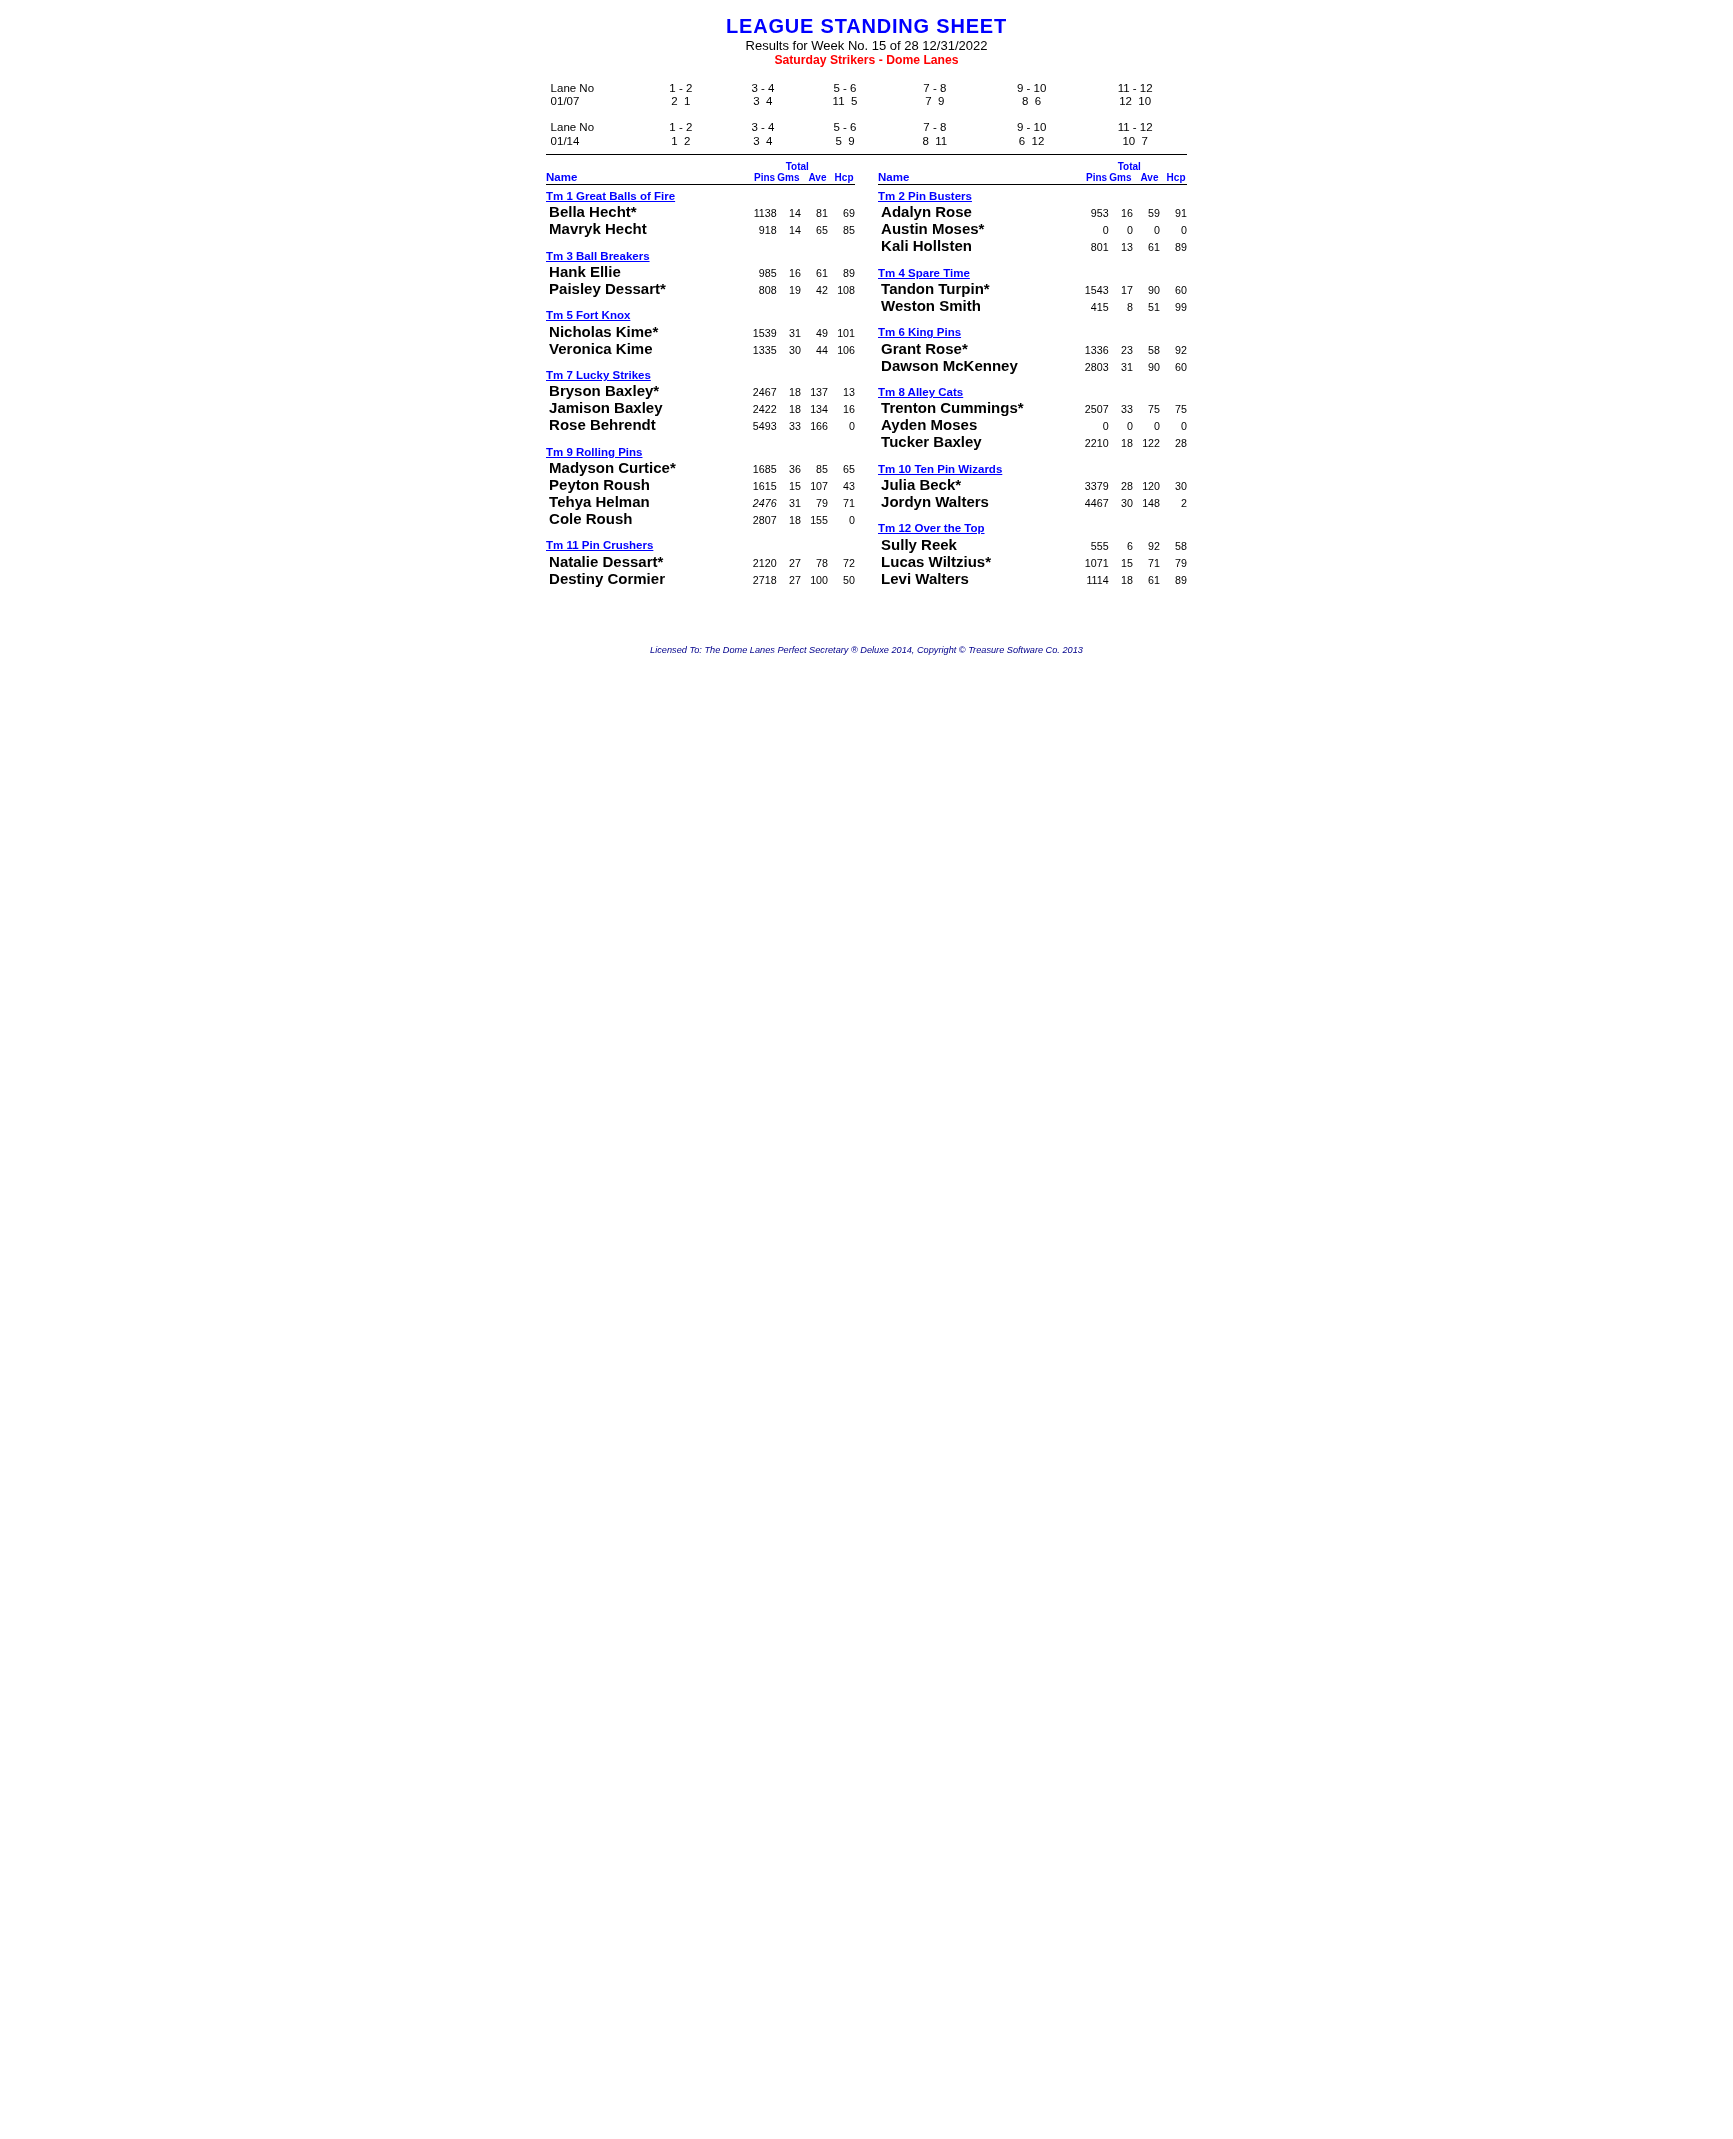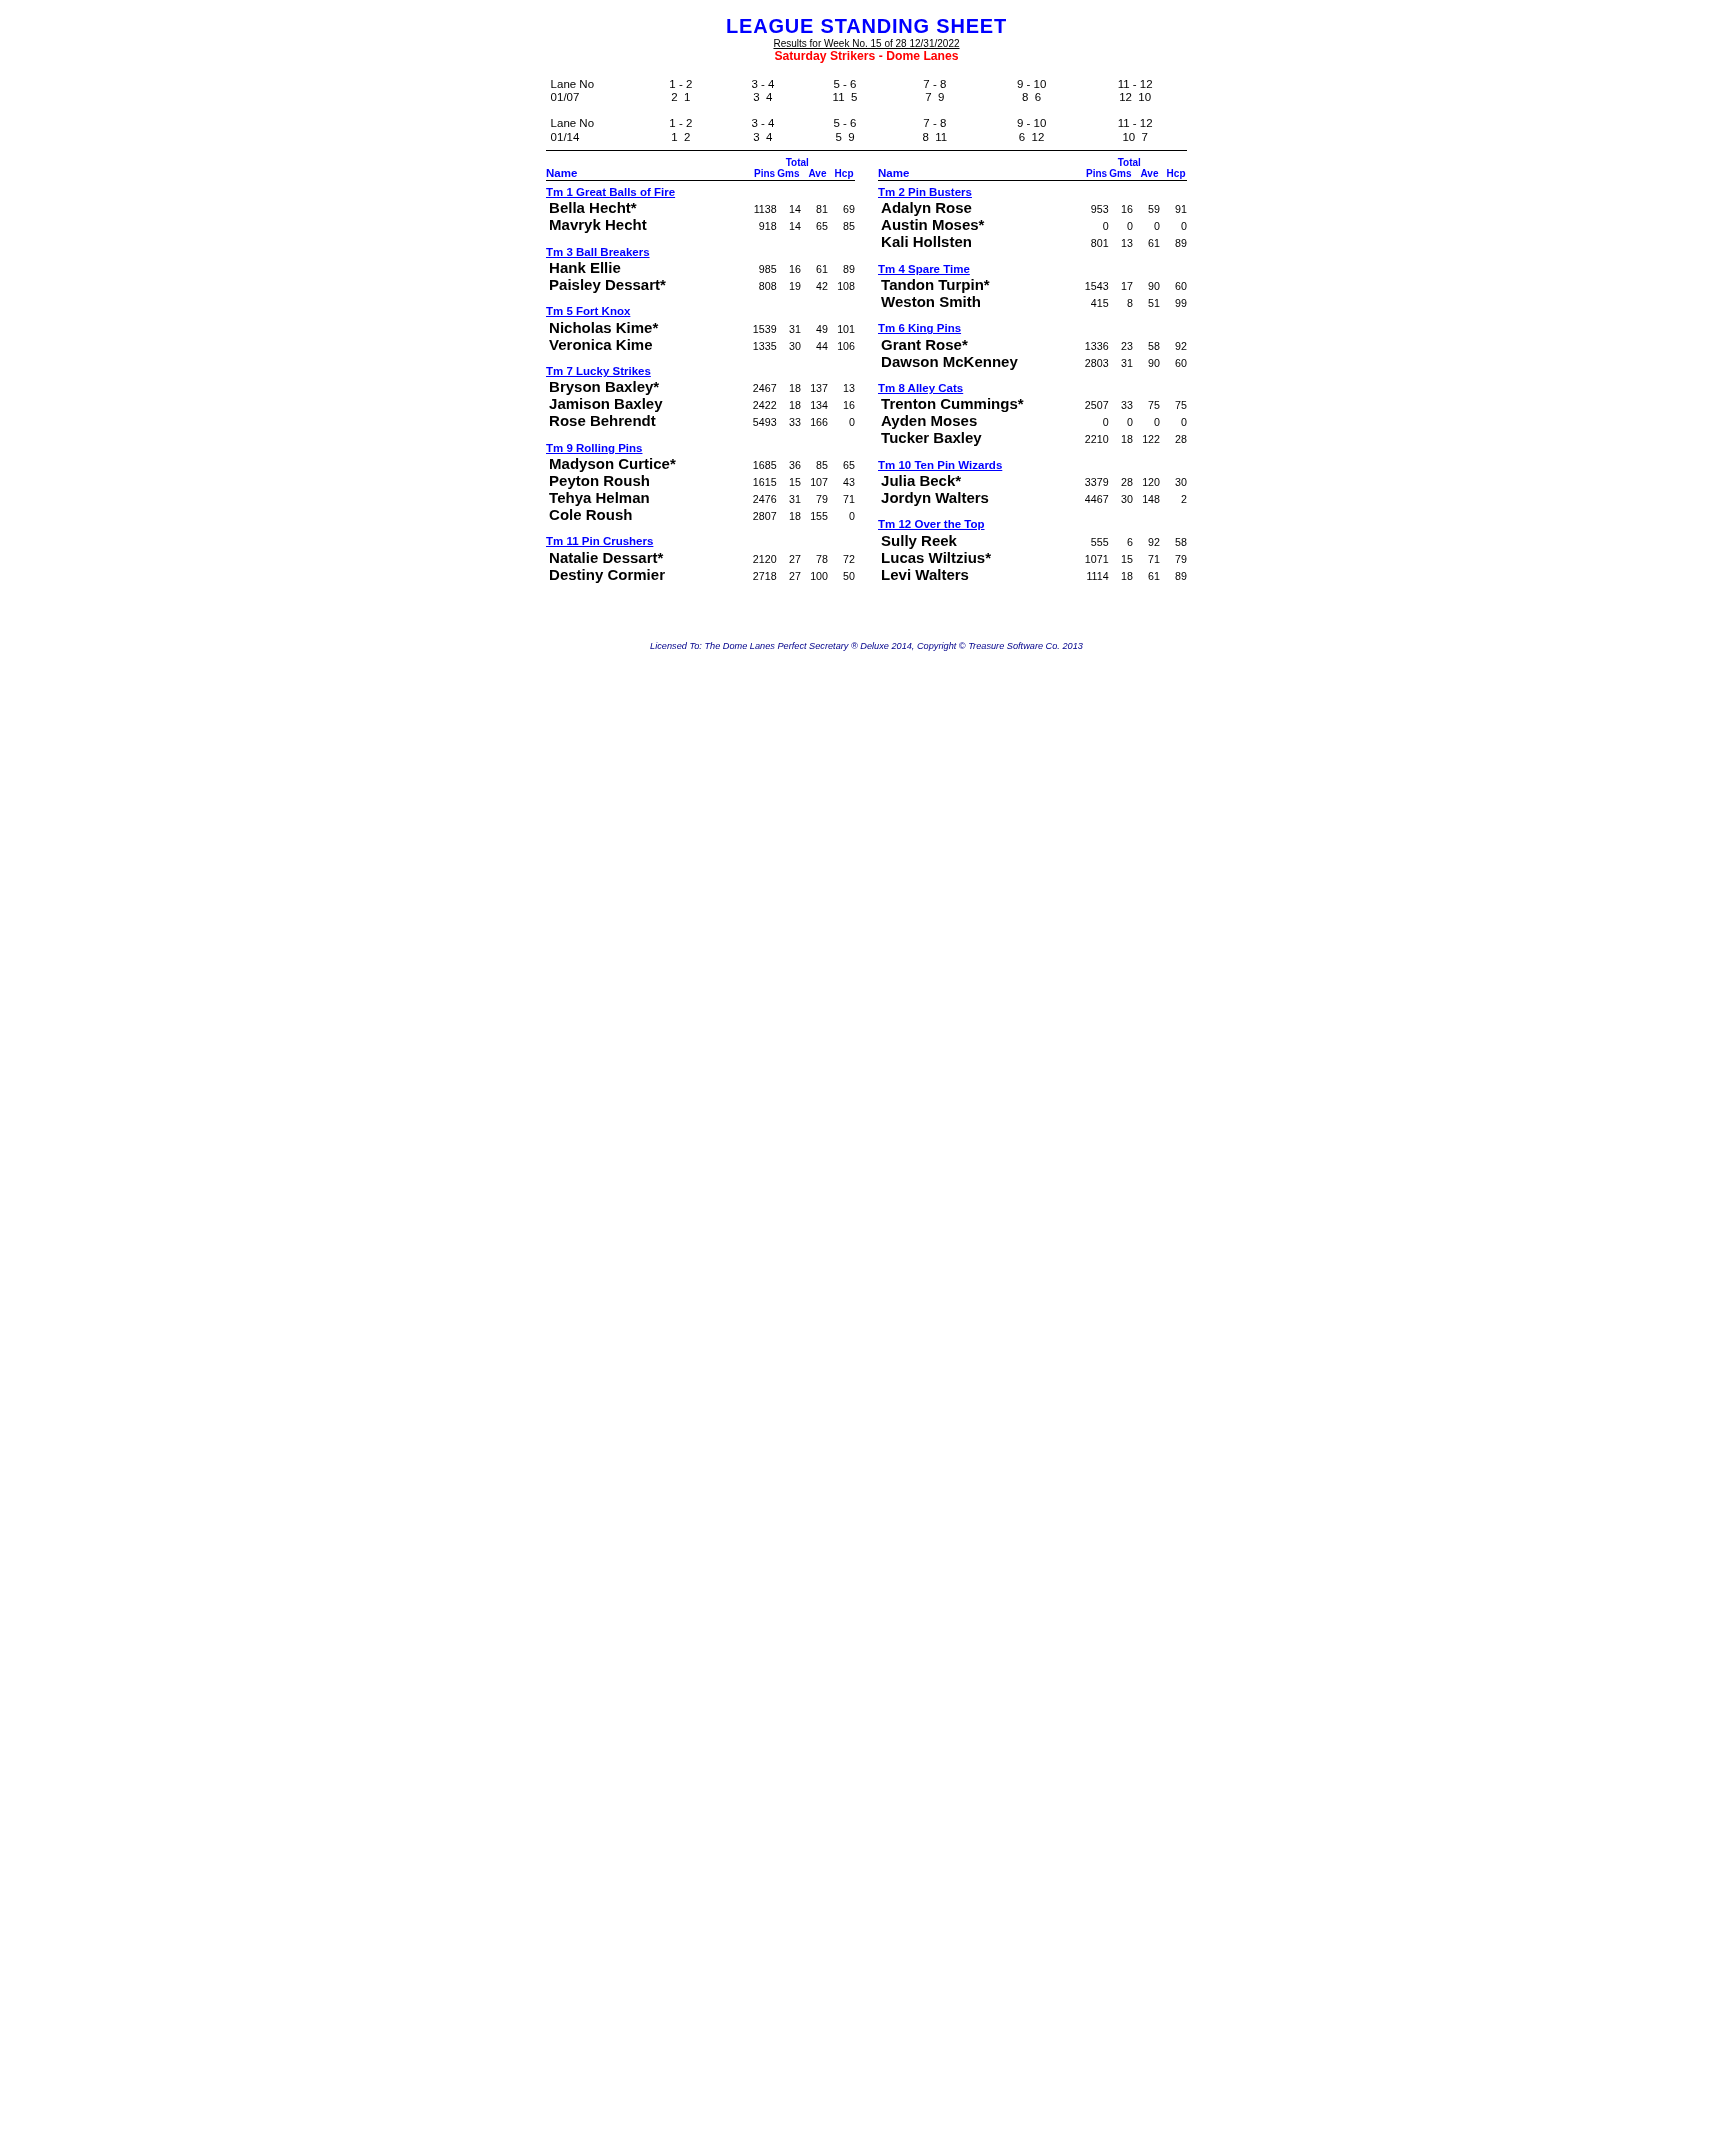--- a/index.html
+++ b/index.html
@@ -16,23 +16,22 @@
       text-align: center;
       margin-bottom: 13.7px;
     }
     .header .title {
       font-size: 20px;
       font-weight: bold;
       color: #00f;
       letter-spacing: 0.8px;
     }
     .header .subtitle {
-      font-size: 10px;
+      font-size: 13px;
       color: #000;
-      text-decoration: underline;
     }
     .header .league-name {
       font-size: 12.2px;
       font-weight: bold;
       color: red;
     }
     .lane-table {
       border-collapse: collapse;
       width: 100%;
       margin-bottom: 4.6px;
@@ -287,21 +286,21 @@
             <div class="player-stats">
               <span class="player-stat" style="width: 34px;">1615</span>
               <span class="player-stat" style="width: 24.4px;">15</span>
               <span class="player-stat" style="width: 27px;">107</span>
               <span class="player-stat" style="width: 27px;">43</span>
             </div>
           </div>
           <div class="player-row">
             <span class="player-name">Tehya Helman</span>
             <div class="player-stats">
-              <span class="player-stat" style="width: 34px;">2476</span>
+              <span class="player-stat" style="width: 34px; font-style: italic;">2476</span>
               <span class="player-stat" style="width: 24.4px;">31</span>
               <span class="player-stat" style="width: 27px;">79</span>
               <span class="player-stat" style="width: 27px;">71</span>
             </div>
           </div>
           <div class="player-row">
             <span class="player-name">Cole Roush</span>
             <div class="player-stats">
               <span class="player-stat" style="width: 34px;">2807</span>
               <span class="player-stat" style="width: 24.4px;">18</span>

